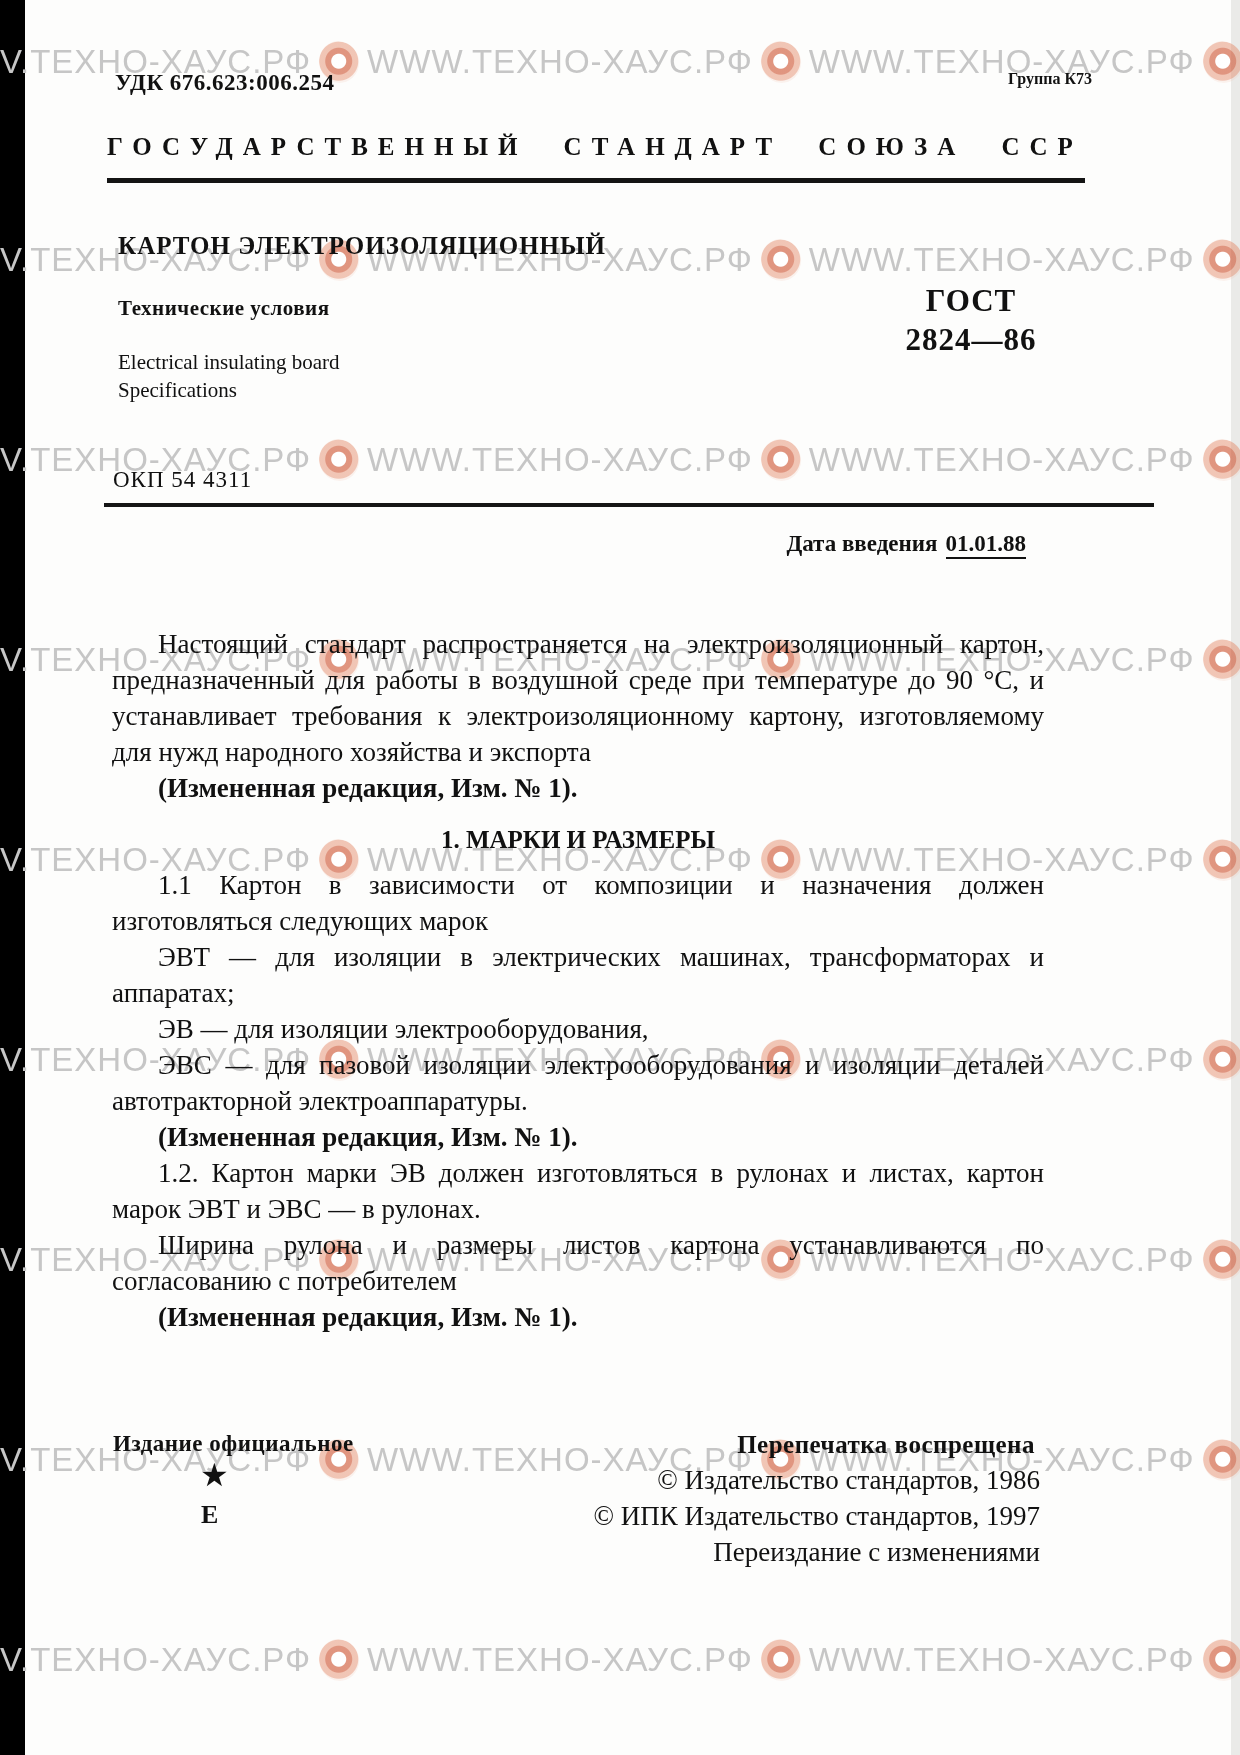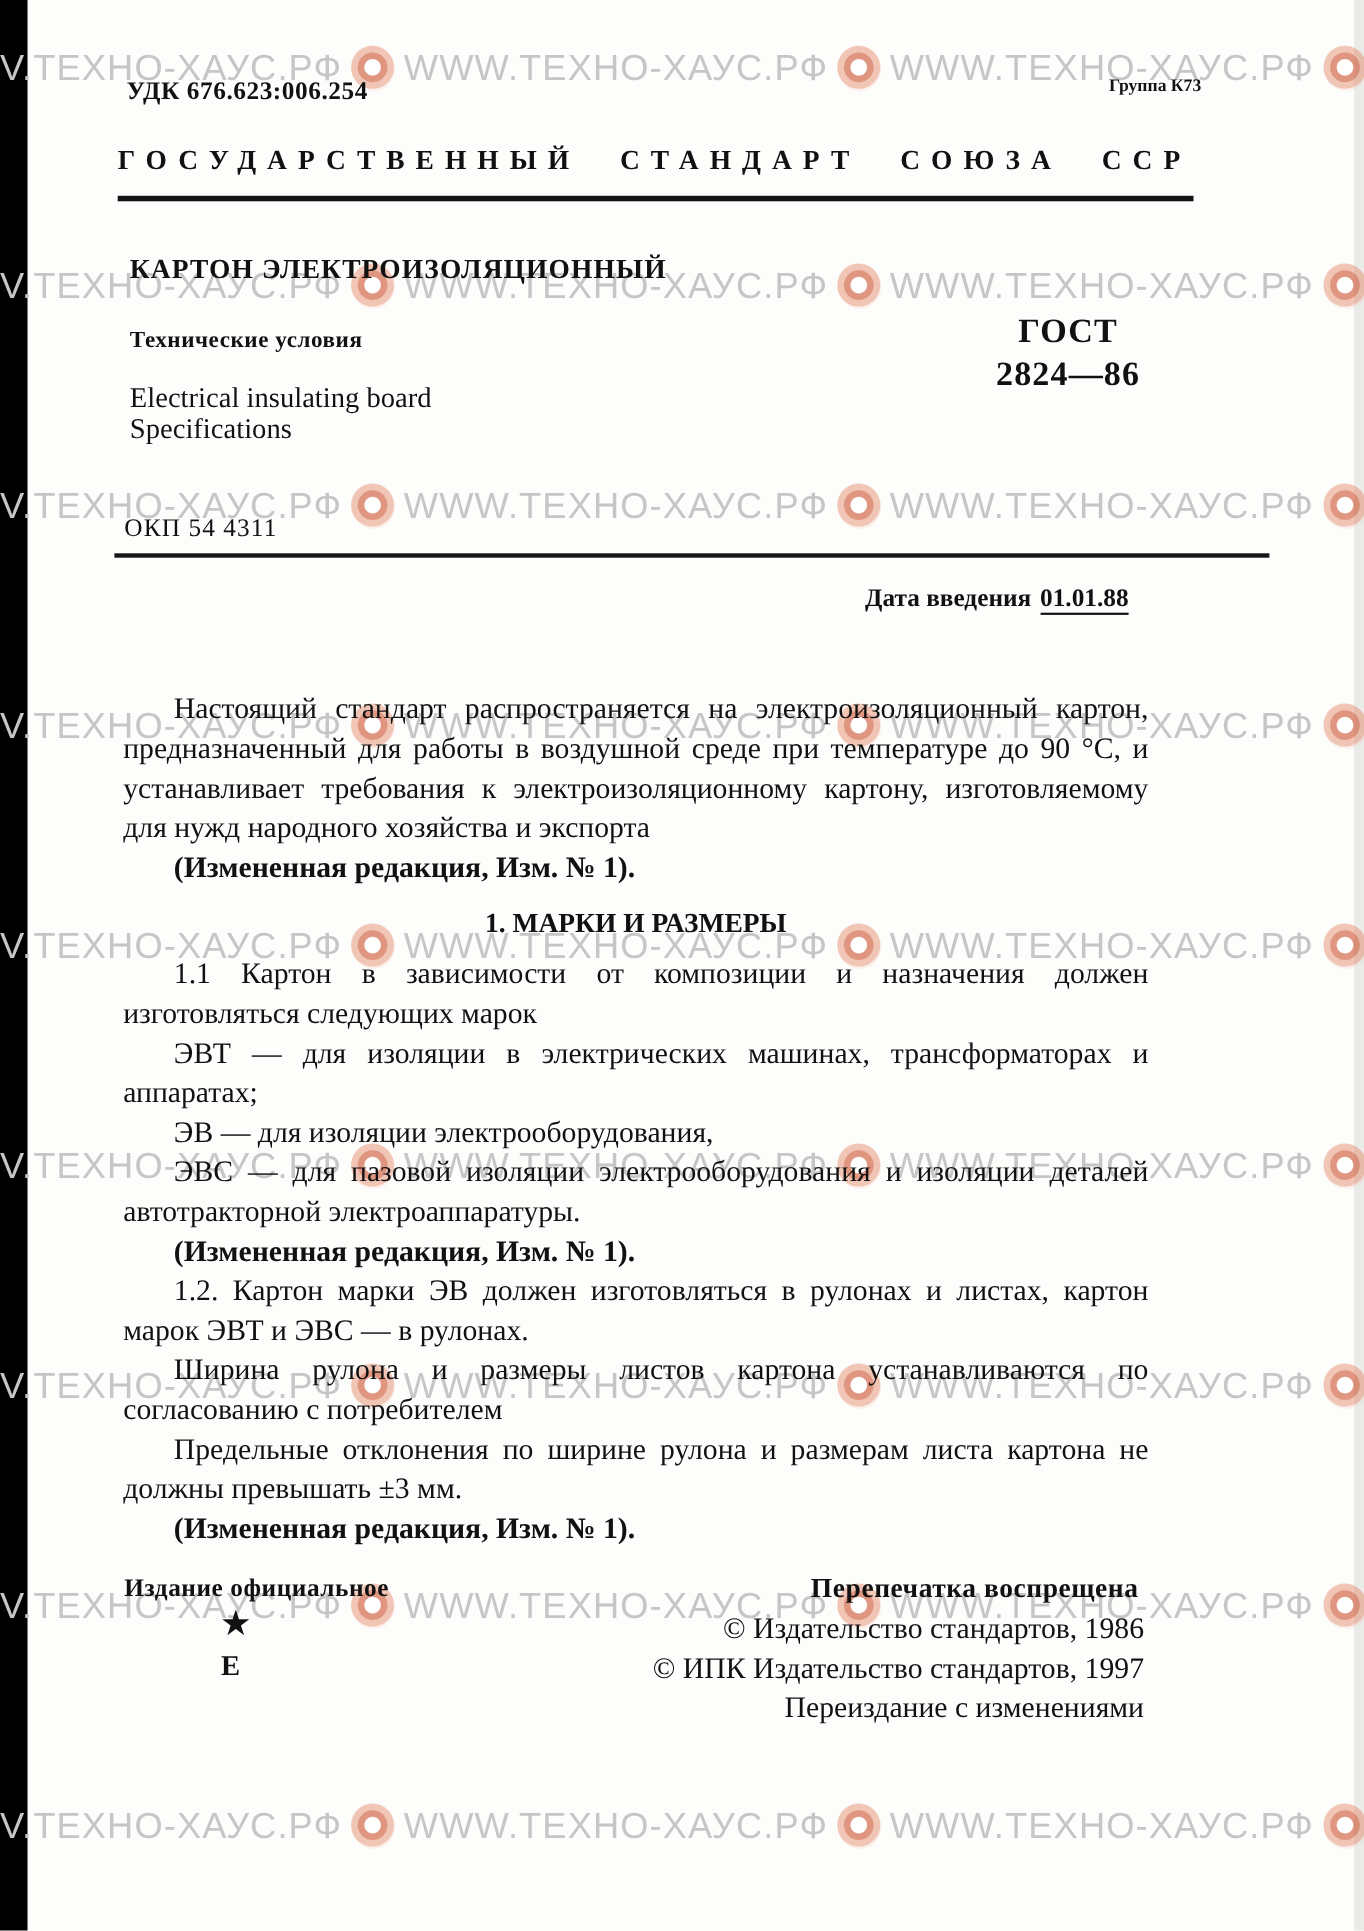--- a/index.html
+++ b/index.html
@@ -70,21 +70,21 @@
     text-align:left;
   }
   .doc-title {
     font-size:25px; font-weight:bold; letter-spacing:1px;
     margin:0 0 36px 0;
   }
   .doc-subtitle {
     font-size:21px; font-weight:bold; letter-spacing:0.5px;
     margin:0 0 27px 0;
   }
-  .doc-title-en { font-size:26px; line-height:28px; margin:0; }
+  .doc-title-en { font-size:21px; line-height:28px; margin:0; }
 
   .gost-num {
     position:absolute; left:852px; top:281px; width:238px;
     text-align:center; font-size:31px; font-weight:bold; line-height:39px;
     letter-spacing:1px;
   }
 
   .okp { position:absolute; left:113px; top:467px; font-size:23px; letter-spacing:1px; }
   .okp-rule {
     position:absolute; left:104px; top:503px; width:1050px; height:4px;
@@ -240,21 +240,20 @@
         <p class="indent">Настоящий стандарт распространяется на электроизоляционный картон, предназначенный для работы в воздушной среде при температуре до 90 °С, и устанавливает требования к электроизоляционному картону, изготовляемому для нужд народного хозяйства и экспорта</p>
         <p class="bold-indent">(Измененная редакция, Изм. № 1).</p>
         <p class="heading">1. МАРКИ И РАЗМЕРЫ</p>
         <p class="indent">1.1 Картон в зависимости от композиции и назначения должен изготовляться следующих марок</p>
         <p class="indent">ЭВТ — для изоляции в электрических машинах, трансформаторах и аппаратах;</p>
         <p class="indent">ЭВ — для изоляции электрооборудования,</p>
         <p class="indent">ЭВС — для пазовой изоляции электрооборудования и изоляции деталей автотракторной электроаппаратуры.</p>
         <p class="bold-indent">(Измененная редакция, Изм. № 1).</p>
         <p class="indent">1.2. Картон марки ЭВ должен изготовляться в рулонах и листах, картон марок ЭВТ и ЭВС — в рулонах.</p>
         <p class="indent">Ширина рулона и размеры листов картона устанавливаются по согласованию с потребителем</p>
-        <p class="indent">Предельные отклонения по ширине рулона и размерам листа картона не должны превышать ±3 мм.</p>
         <p class="bold-indent">(Измененная редакция, Изм. № 1).</p>
       </div>
 
     <div class="edition">Издание официальное</div>
     <div class="reprint">Перепечатка воспрещена</div>
     <div class="star-mark">★</div>
     <div class="e-mark">Е</div>
 
     <div class="copyright">
       <div>© Издательство стандартов, 1986</div>

